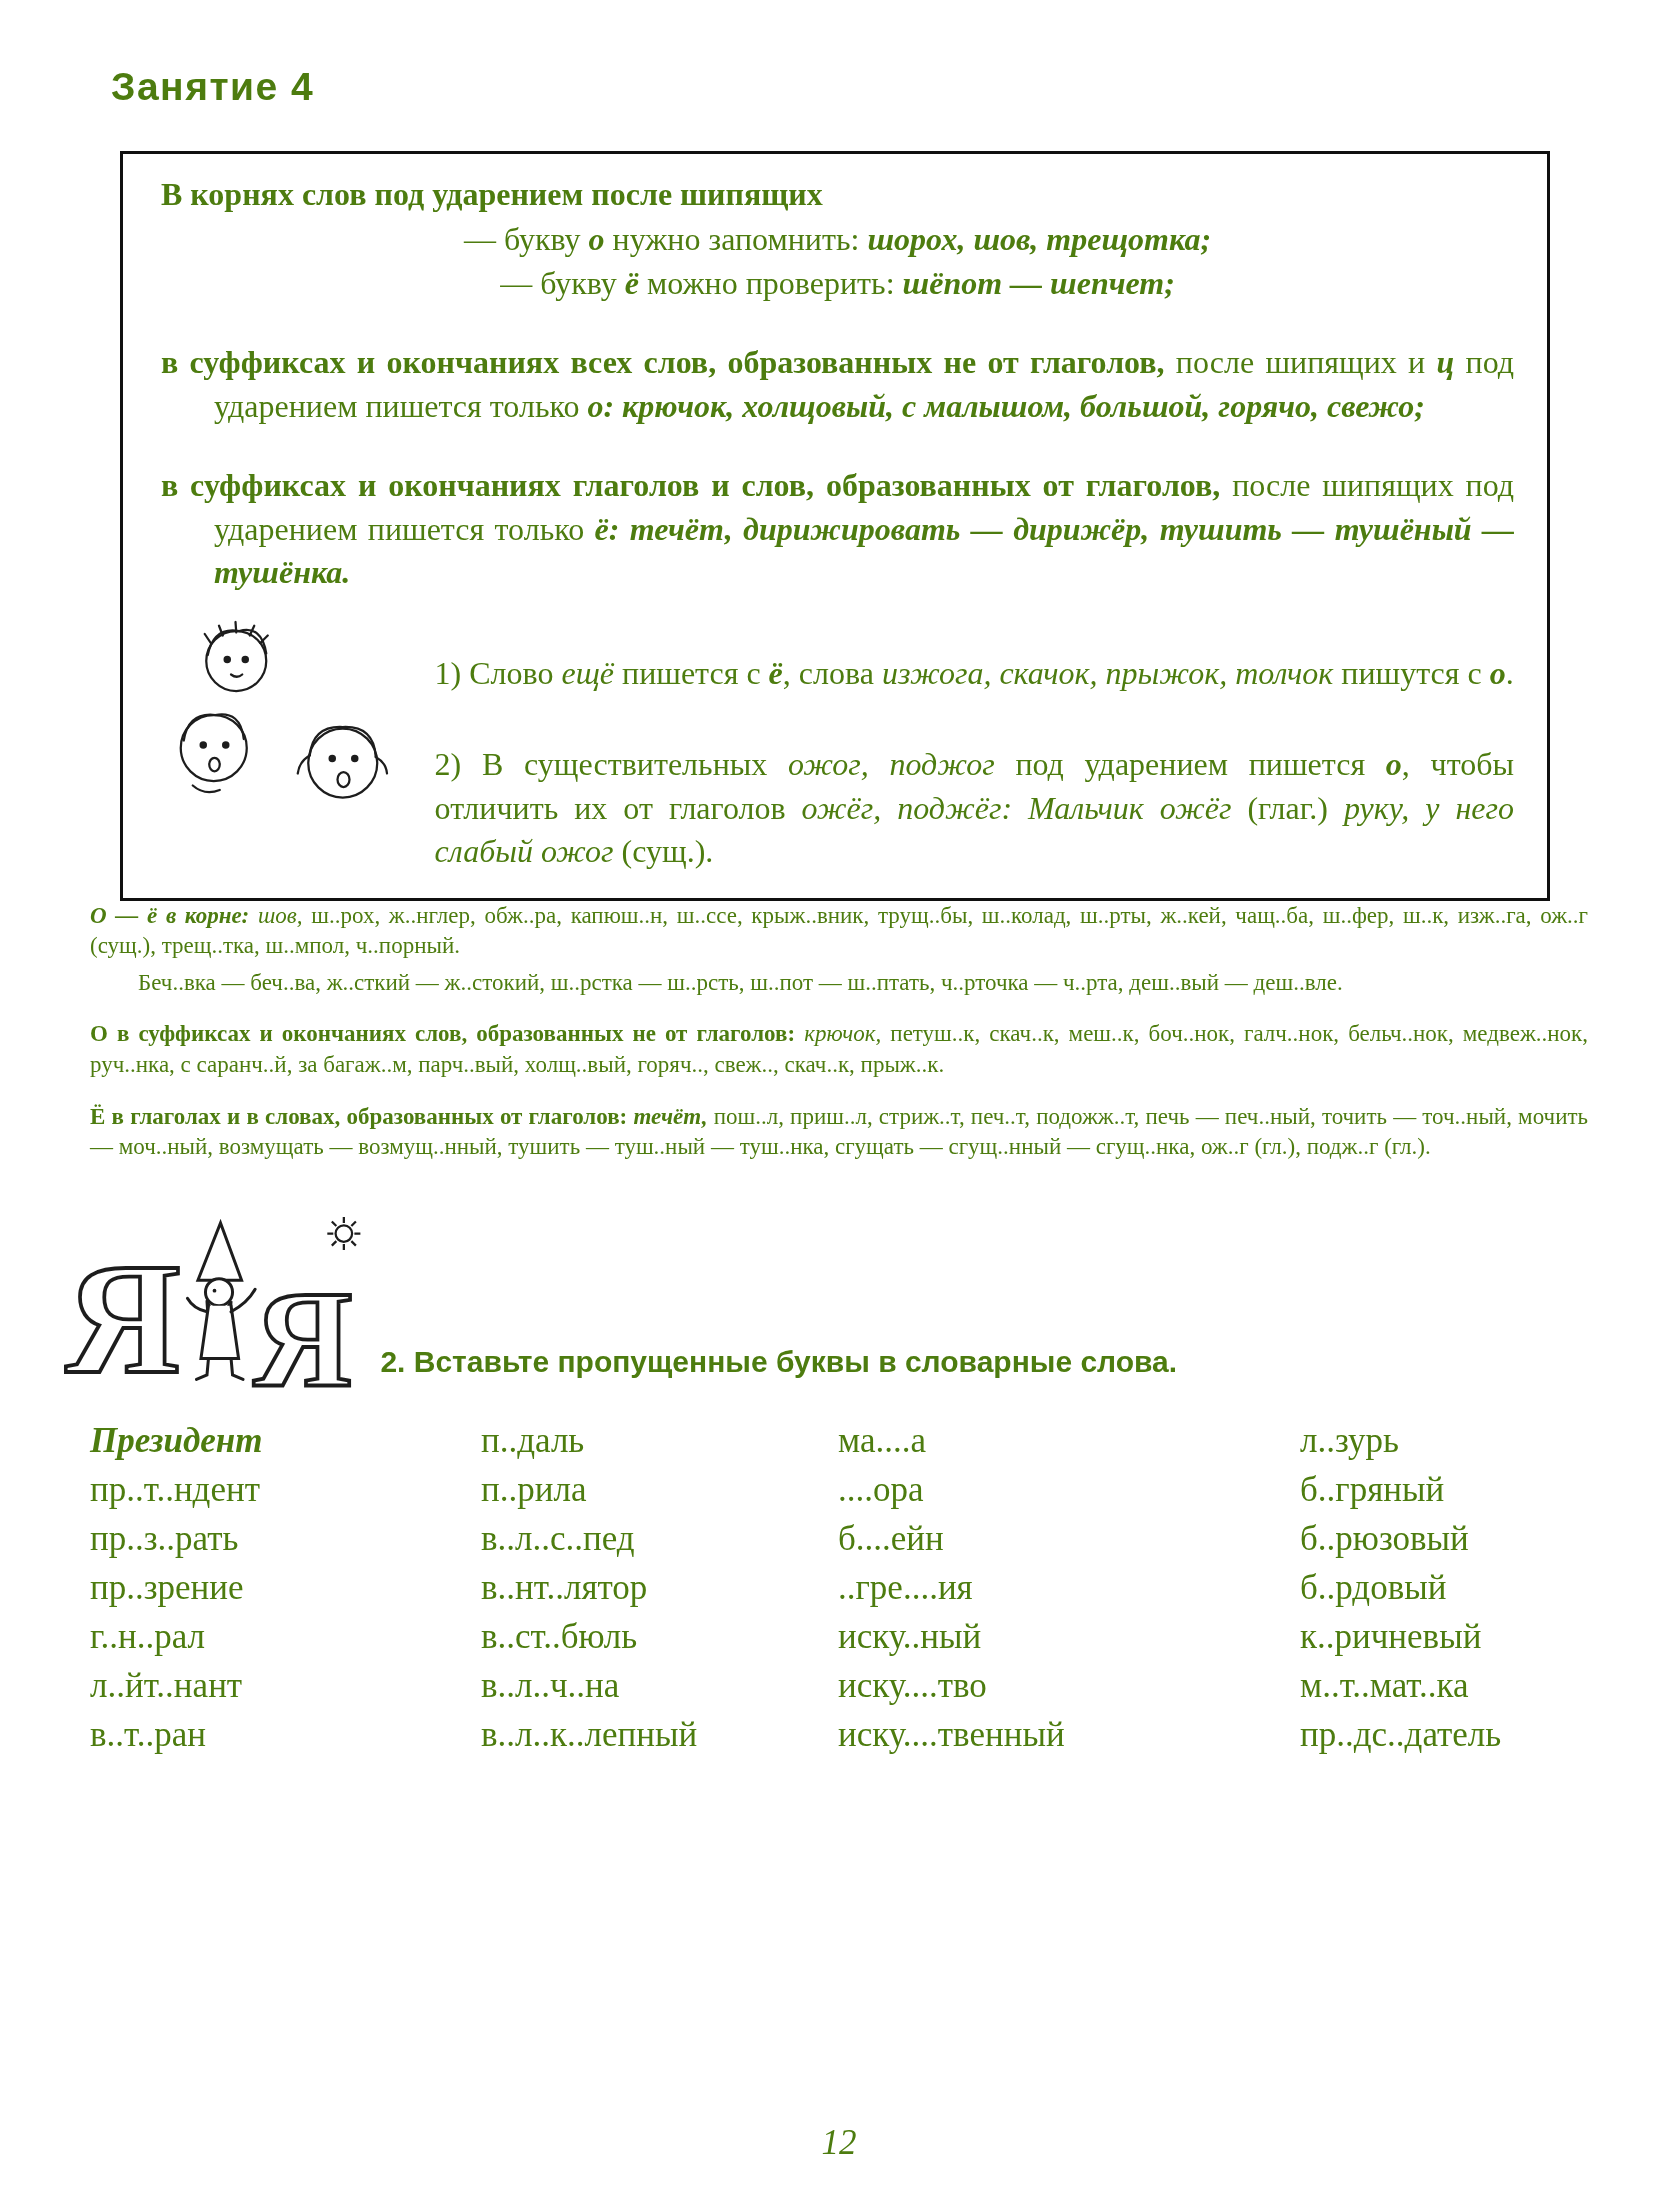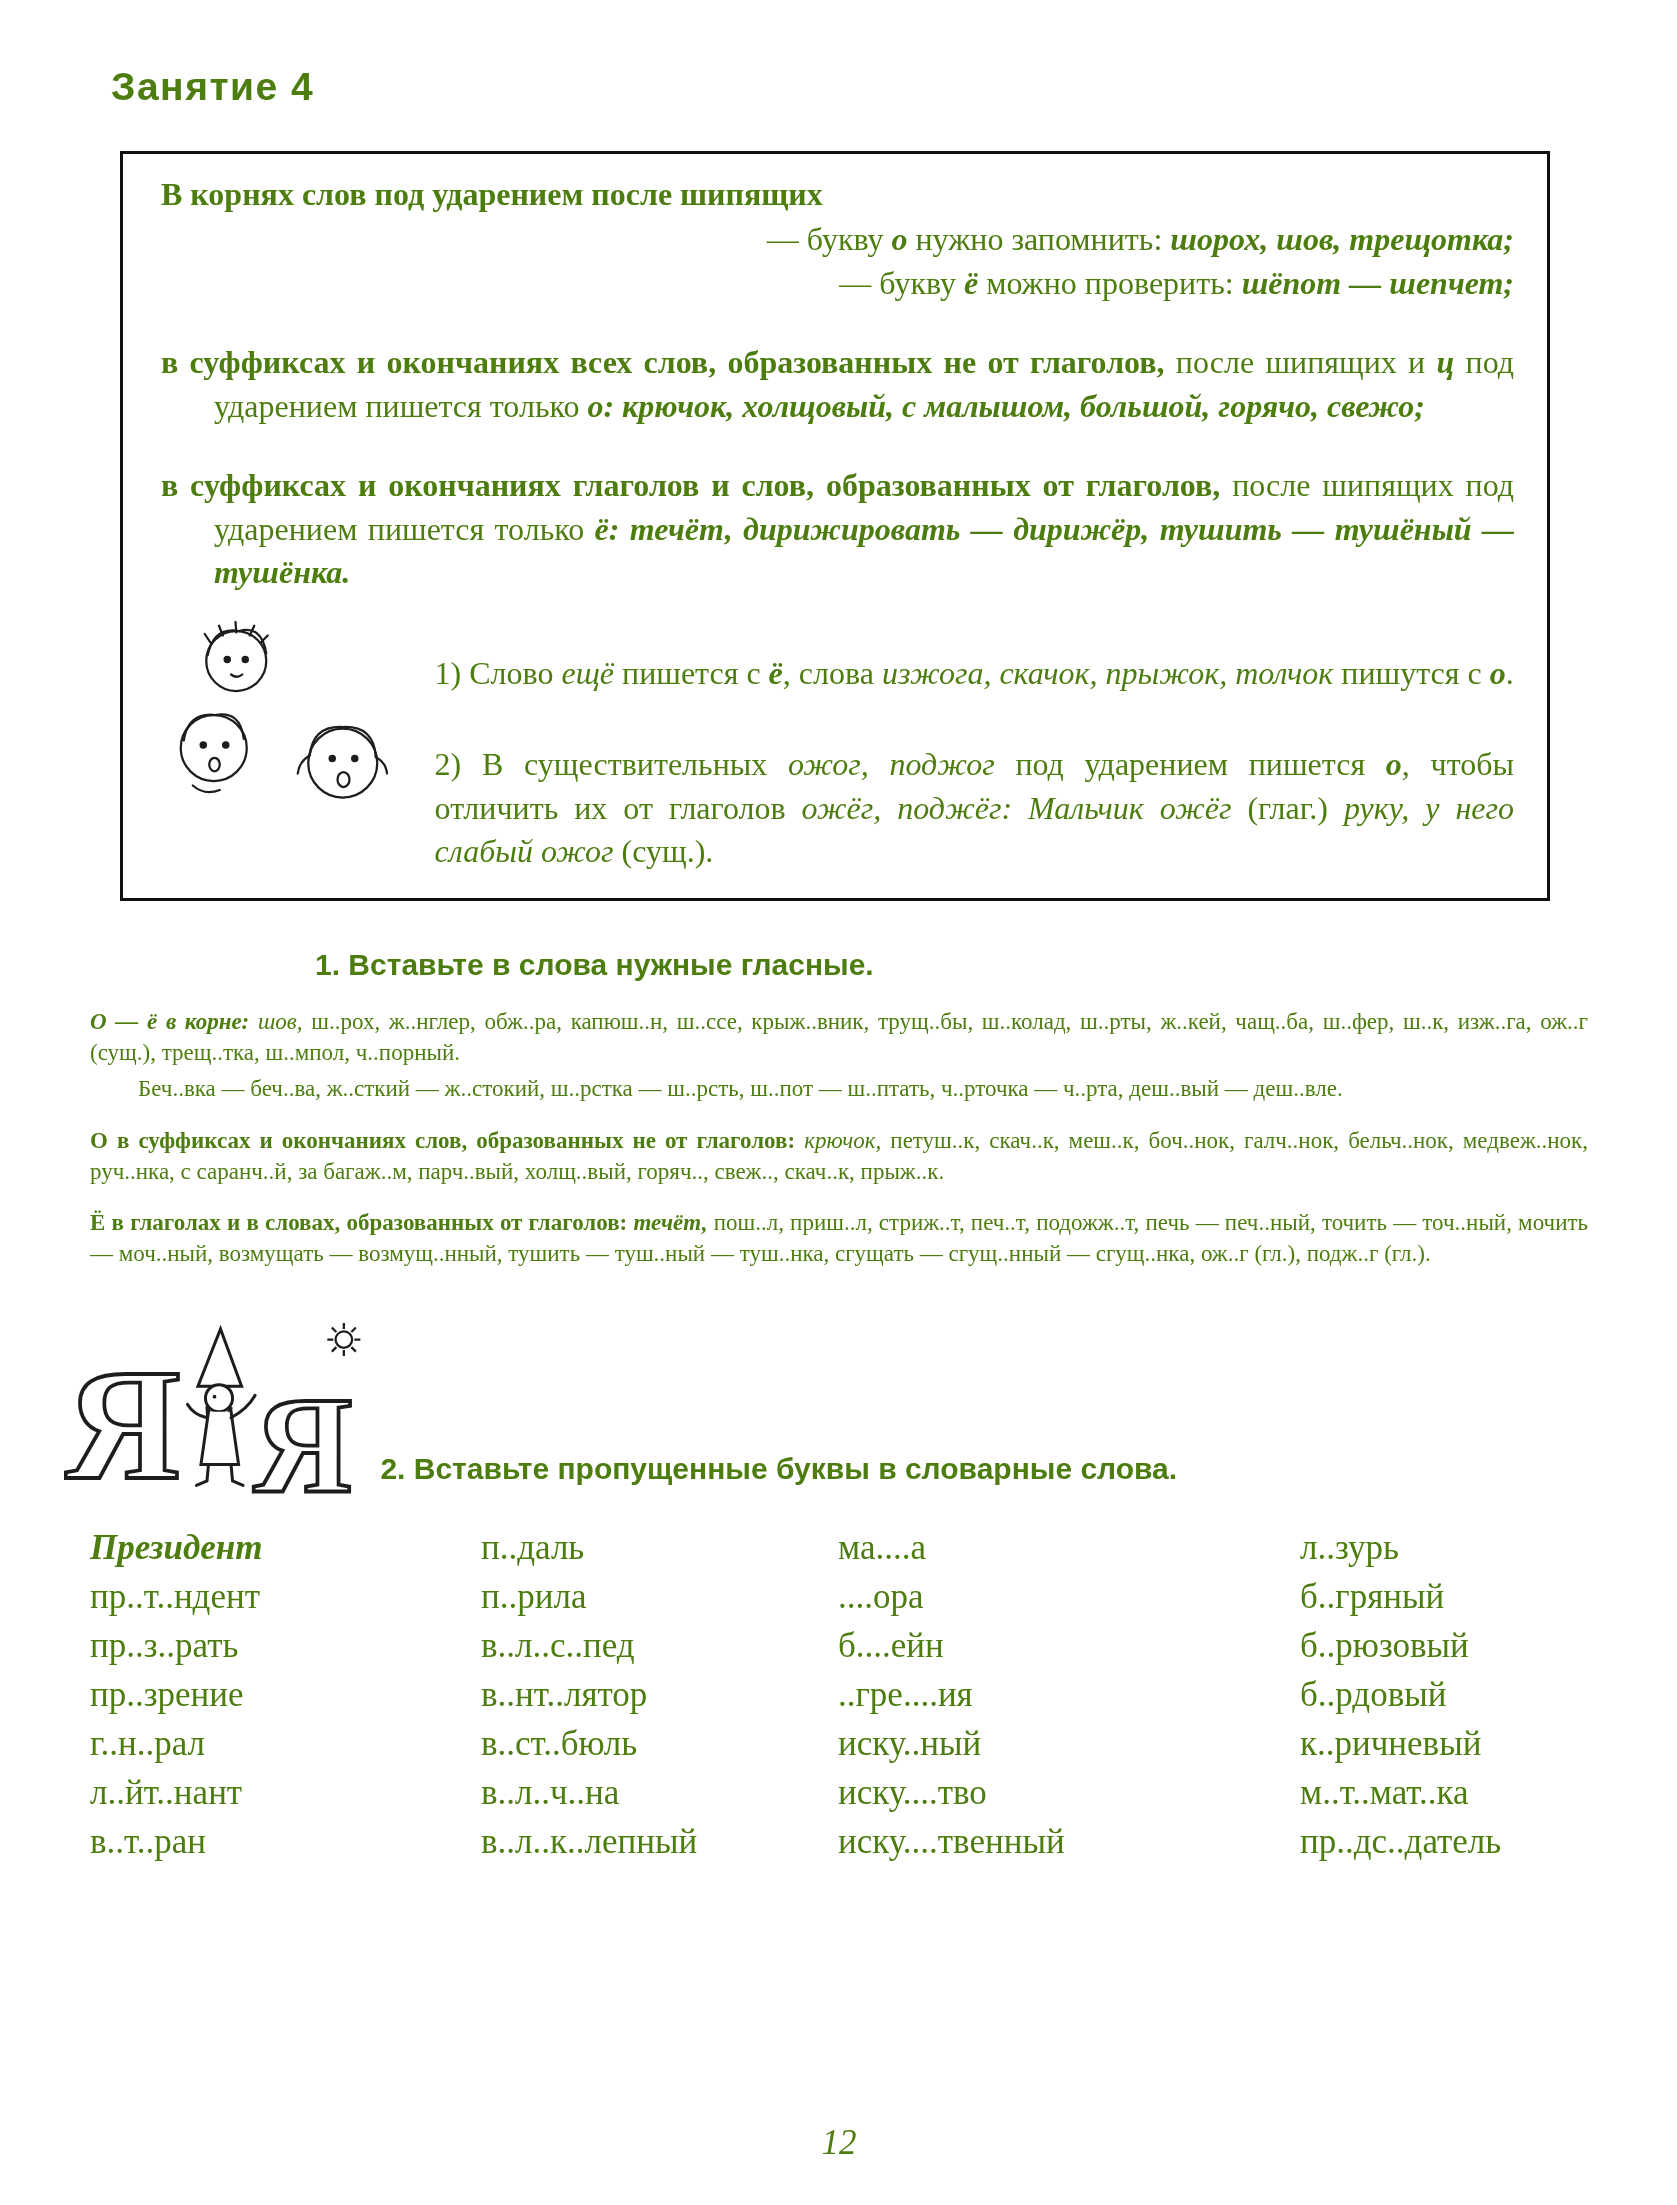--- a/index.html
+++ b/index.html
@@ -25,21 +25,21 @@
   .rulebox {
     margin-left: 30px;
     width: 1430px;
     border: 3px solid #101010;
     padding: 19.5px 33px 21px 38px;
     font-size: 32px;
     line-height: 1.36;
     text-align: justify;
   }
   .rb-head { font-weight: bold; margin-bottom: 1.5px; text-align: left; }
-  .rb-bullet { text-align: right; }
+  .rb-bullet { text-align: center; }
   .rb-para { padding-left: 53px; text-indent: -53px; margin-top: 36px; }
   .rb-notes { display: flex; gap: 25.6px; margin-top: 9px; align-items: flex-start; }
   .rb-notes svg { flex: 0 0 auto; margin-top: 12px; }
   .notes-text { flex: 1; text-align: justify; }
   .note { margin-bottom: 3px; margin-top: 48px; }
   
   .run-b  { font-weight: bold; }
   .run-i  { font-style: italic; }
   .run-bi { font-weight: bold; font-style: italic; }
   
@@ -128,21 +128,20 @@
           <ellipse cx="243" cy="218" rx="8" ry="10"></ellipse>
         </g>
       </svg>
       <div class="notes-text">
         <p class="note"><span>1) Слово </span><span class="run-i">ещё</span><span> пишется с </span><span class="run-bi">ё</span><span>, слова </span><span class="run-i">изжога, скачок, прыжок, толчок</span><span> пишутся с </span><span class="run-bi">о</span><span>.</span></p>
         <p class="note"><span>2) В существительных </span><span class="run-i">ожог, поджог</span><span> под ударением пишется </span><span class="run-bi">о</span><span>, чтобы отличить их от глаголов </span><span class="run-i">ожёг, поджёг: Мальчик ожёг</span><span> (глаг.) </span><span class="run-i">руку, у него слабый ожог</span><span> (сущ.).</span></p>
       </div>
     </div>
   </section>
 
-  <p class="ex-head">1. Вставьте  в слова нужные гласные.</p>
 
   <p class="para"><span class="run-bi">О — ё в корне: </span><span class="run-i">шов,</span><span> ш..рох, ж..нглер, обж..ра, капюш..н, ш..ссе, крыж..вник, трущ..бы, ш..колад, ш..рты, ж..кей, чащ..ба, ш..фер, ш..к, изж..га, ож..г (сущ.), трещ..тка, ш..мпол, ч..порный.</span></p>
   <p class="para indent"><span>Беч..вка — беч..ва, ж..сткий — ж..стокий, ш..рстка — ш..рсть, ш..пот — ш..птать, ч..рточка — ч..рта, деш..вый — деш..вле.</span></p>
   <p class="para section"><span class="run-b">О в суффиксах и окончаниях слов, образованных не от глаголов: </span><span class="run-i">крючок,</span><span> петуш..к, скач..к, меш..к, боч..нок, галч..нок, бельч..нок, медвеж..нок, руч..нка, с саранч..й, за багаж..м, парч..вый, холщ..вый, горяч.., свеж.., скач..к, прыж..к.</span></p>
   <p class="para section"><span class="run-b">Ё в глаголах и в словах, образованных от глаголов: </span><span class="run-bi">течёт,</span><span> пош..л, приш..л, стриж..т, печ..т, подожж..т, печь — печ..ный, точить — точ..ный, мочить — моч..ный, возмущать — возмущ..нный, тушить — туш..ный — туш..нка, сгущать — сгущ..нный — сгущ..нка, ож..г (гл.), подж..г (гл.).</span></p>
 
   <div class="gnome-row">
     <svg width="301" height="185" viewBox="0 0 400 246" aria-hidden="true">
 
       <text x="2" y="214" font-family="Liberation Serif, serif" font-weight="bold" font-size="212" fill="#ffffff" stroke="#1d1d1d" stroke-width="5">Я</text>

